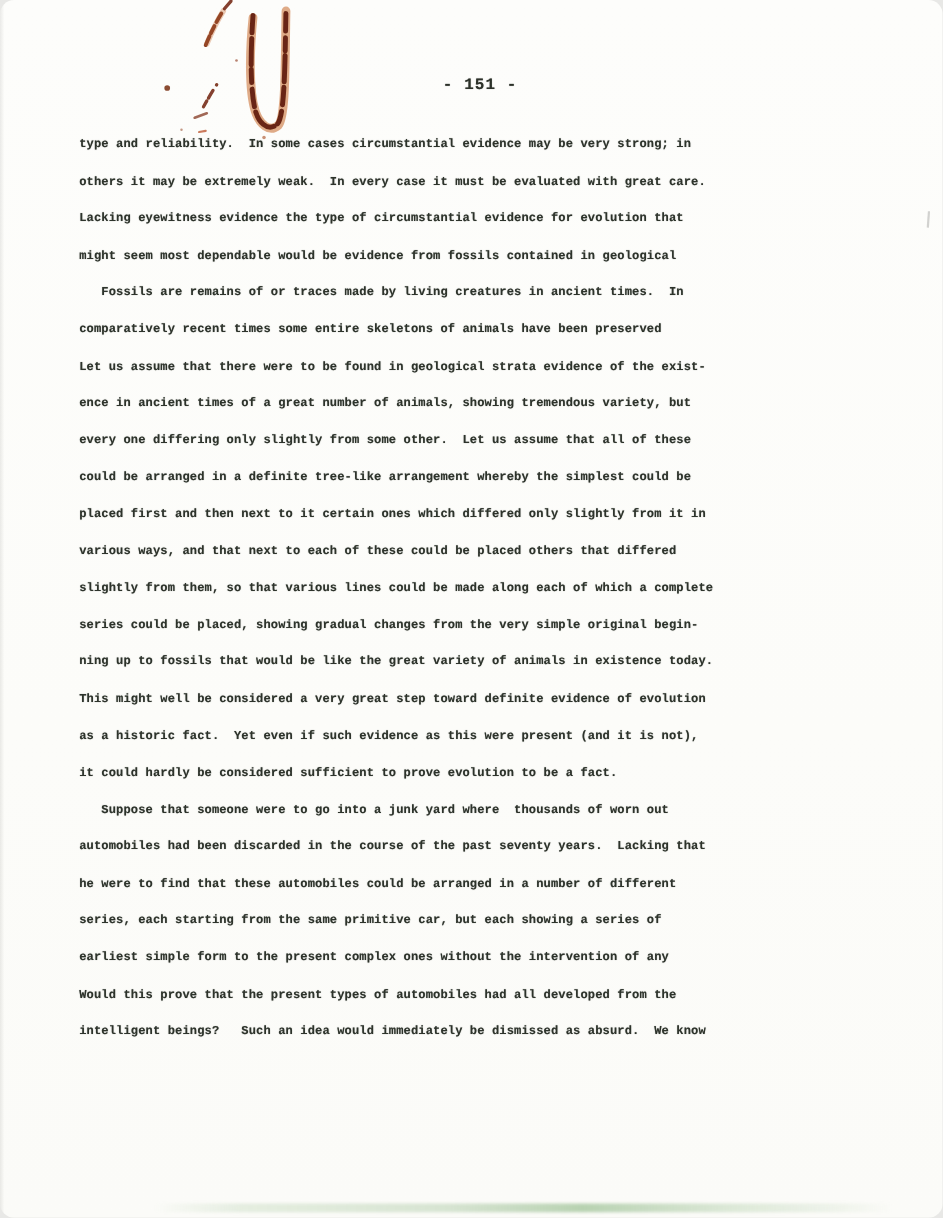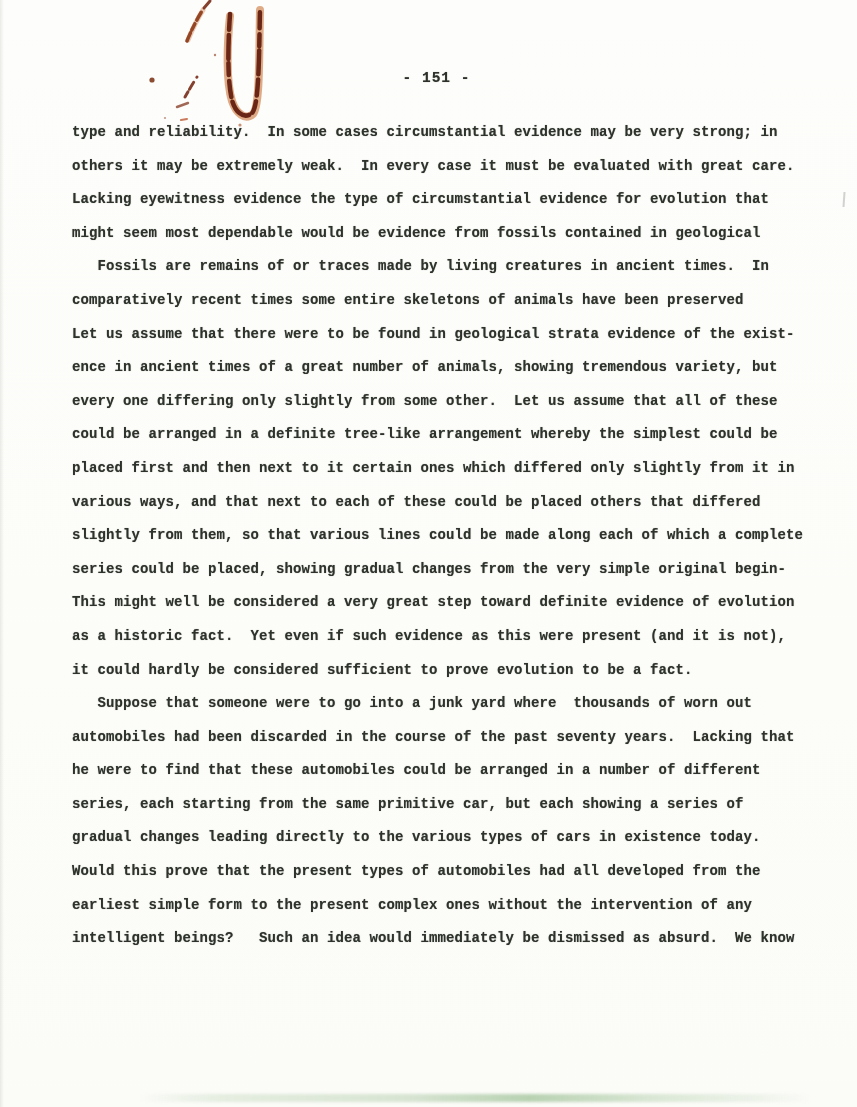--- a/index.html
+++ b/index.html
@@ -8,20 +8,21 @@
     background: #e8e8e6;
   }
   .page {
     position: relative;
     width: 857px;
     height: 1107px;
     background: linear-gradient(180deg, #fdfdfb 0%, #fcfcf9 60%, #fbfbf8 100%);
     overflow: hidden;
     font-family: "Liberation Mono", "DejaVu Sans Mono", monospace;
     color: #2d332b;
+    border-radius: 13px;
   }
   .pagenum {
     position: absolute;
     top: 70px;
     left: 50%;
     transform: translateX(-50%);
     margin-left: 8px;
     font-size: 14.5px;
     font-weight: bold;
     letter-spacing: 1px;
@@ -30,21 +31,21 @@
     text-shadow: 0 0 0.8px rgba(44, 49, 41, 0.6);
   }
   .bodytext {
     position: absolute;
     left: 72px;
     top: 116px;
     width: 760px;
   }
   .bodytext .line {
     white-space: pre;
-    font-size: 14px;
+    font-size: 11px;
     font-weight: bold;
     line-height: 33.6px;
     height: 33.6px;
     letter-spacing: 0.1px;
     color: #2d332b;
     text-shadow: 0 0 0.9px rgba(45, 51, 43, 0.55);
   }
   .stain {
     position: absolute;
     left: 120px;
@@ -134,30 +135,30 @@
       <div class="line">   Fossils are remains of or traces made by living creatures in ancient times.  In</div>
       <div class="line">comparatively recent times some entire skeletons of animals have been preserved</div>
       <div class="line">Let us assume that there were to be found in geological strata evidence of the exist-</div>
       <div class="line">ence in ancient times of a great number of animals, showing tremendous variety, but</div>
       <div class="line">every one differing only slightly from some other.  Let us assume that all of these</div>
       <div class="line">could be arranged in a definite tree-like arrangement whereby the simplest could be</div>
       <div class="line">placed first and then next to it certain ones which differed only slightly from it in</div>
       <div class="line">various ways, and that next to each of these could be placed others that differed</div>
       <div class="line">slightly from them, so that various lines could be made along each of which a complete</div>
       <div class="line">series could be placed, showing gradual changes from the very simple original begin-</div>
+      <div class="line">ning up to fossils that would be like the great variety of animals in existence today.</div>
       <div class="line">This might well be considered a very great step toward definite evidence of evolution</div>
       <div class="line">as a historic fact.  Yet even if such evidence as this were present (and it is not),</div>
       <div class="line">it could hardly be considered sufficient to prove evolution to be a fact.</div>
       <div class="line">   Suppose that someone were to go into a junk yard where  thousands of worn out</div>
       <div class="line">automobiles had been discarded in the course of the past seventy years.  Lacking that</div>
       <div class="line">he were to find that these automobiles could be arranged in a number of different</div>
       <div class="line">series, each starting from the same primitive car, but each showing a series of</div>
-      <div class="line">gradual changes leading directly to the various types of cars in existence today.</div>
+      <div class="line">earliest simple form to the present complex ones without the intervention of any</div>
       <div class="line">Would this prove that the present types of automobiles had all developed from the</div>
-      <div class="line">earliest simple form to the present complex ones without the intervention of any</div>
       <div class="line">intelligent beings?   Such an idea would immediately be dismissed as absurd.  We know</div>
     </div>
 
   <div class="edge-tick"></div>
 
   <div class="smudge"></div>
 
 </div>
 
 </body></html>

